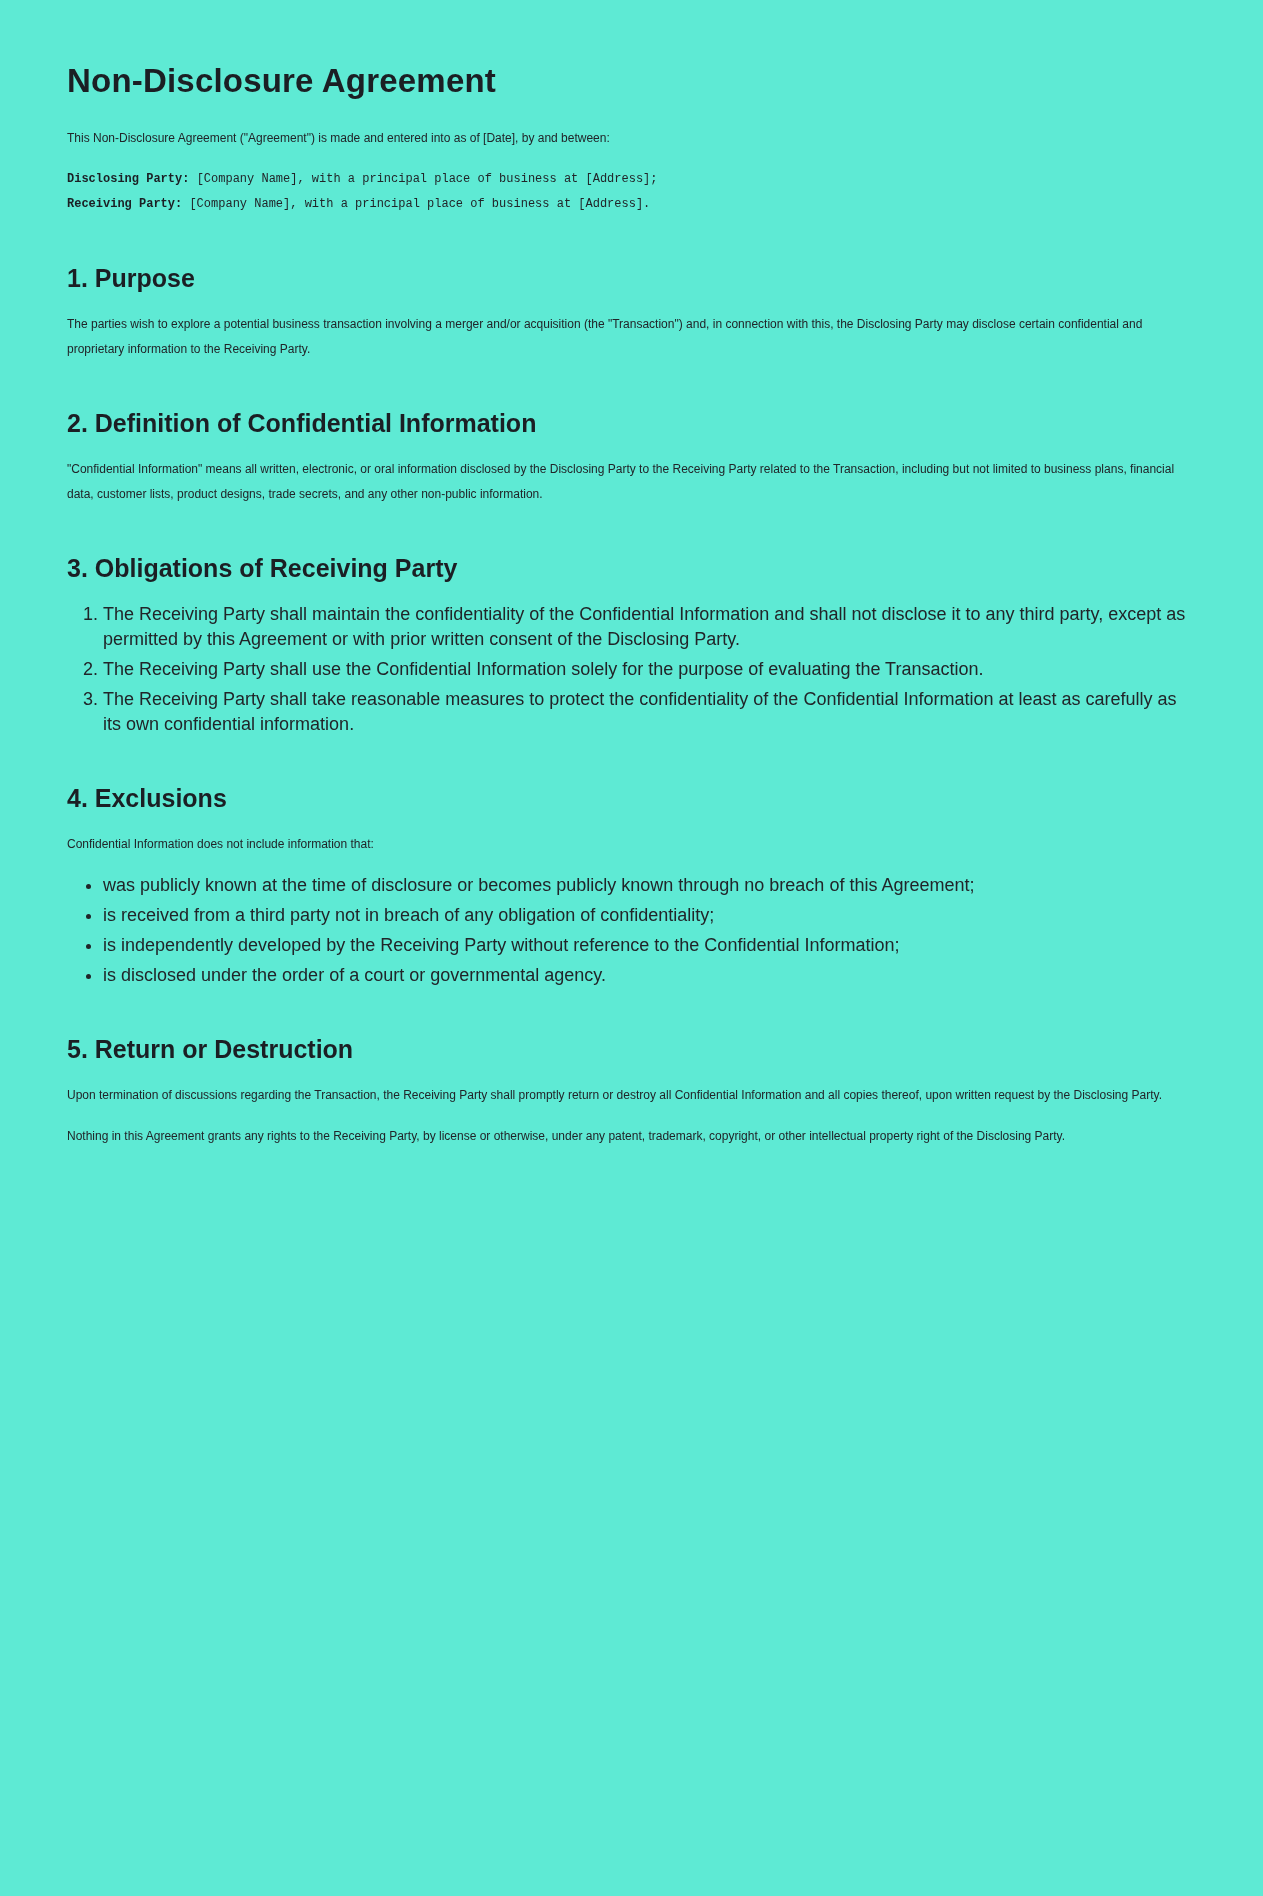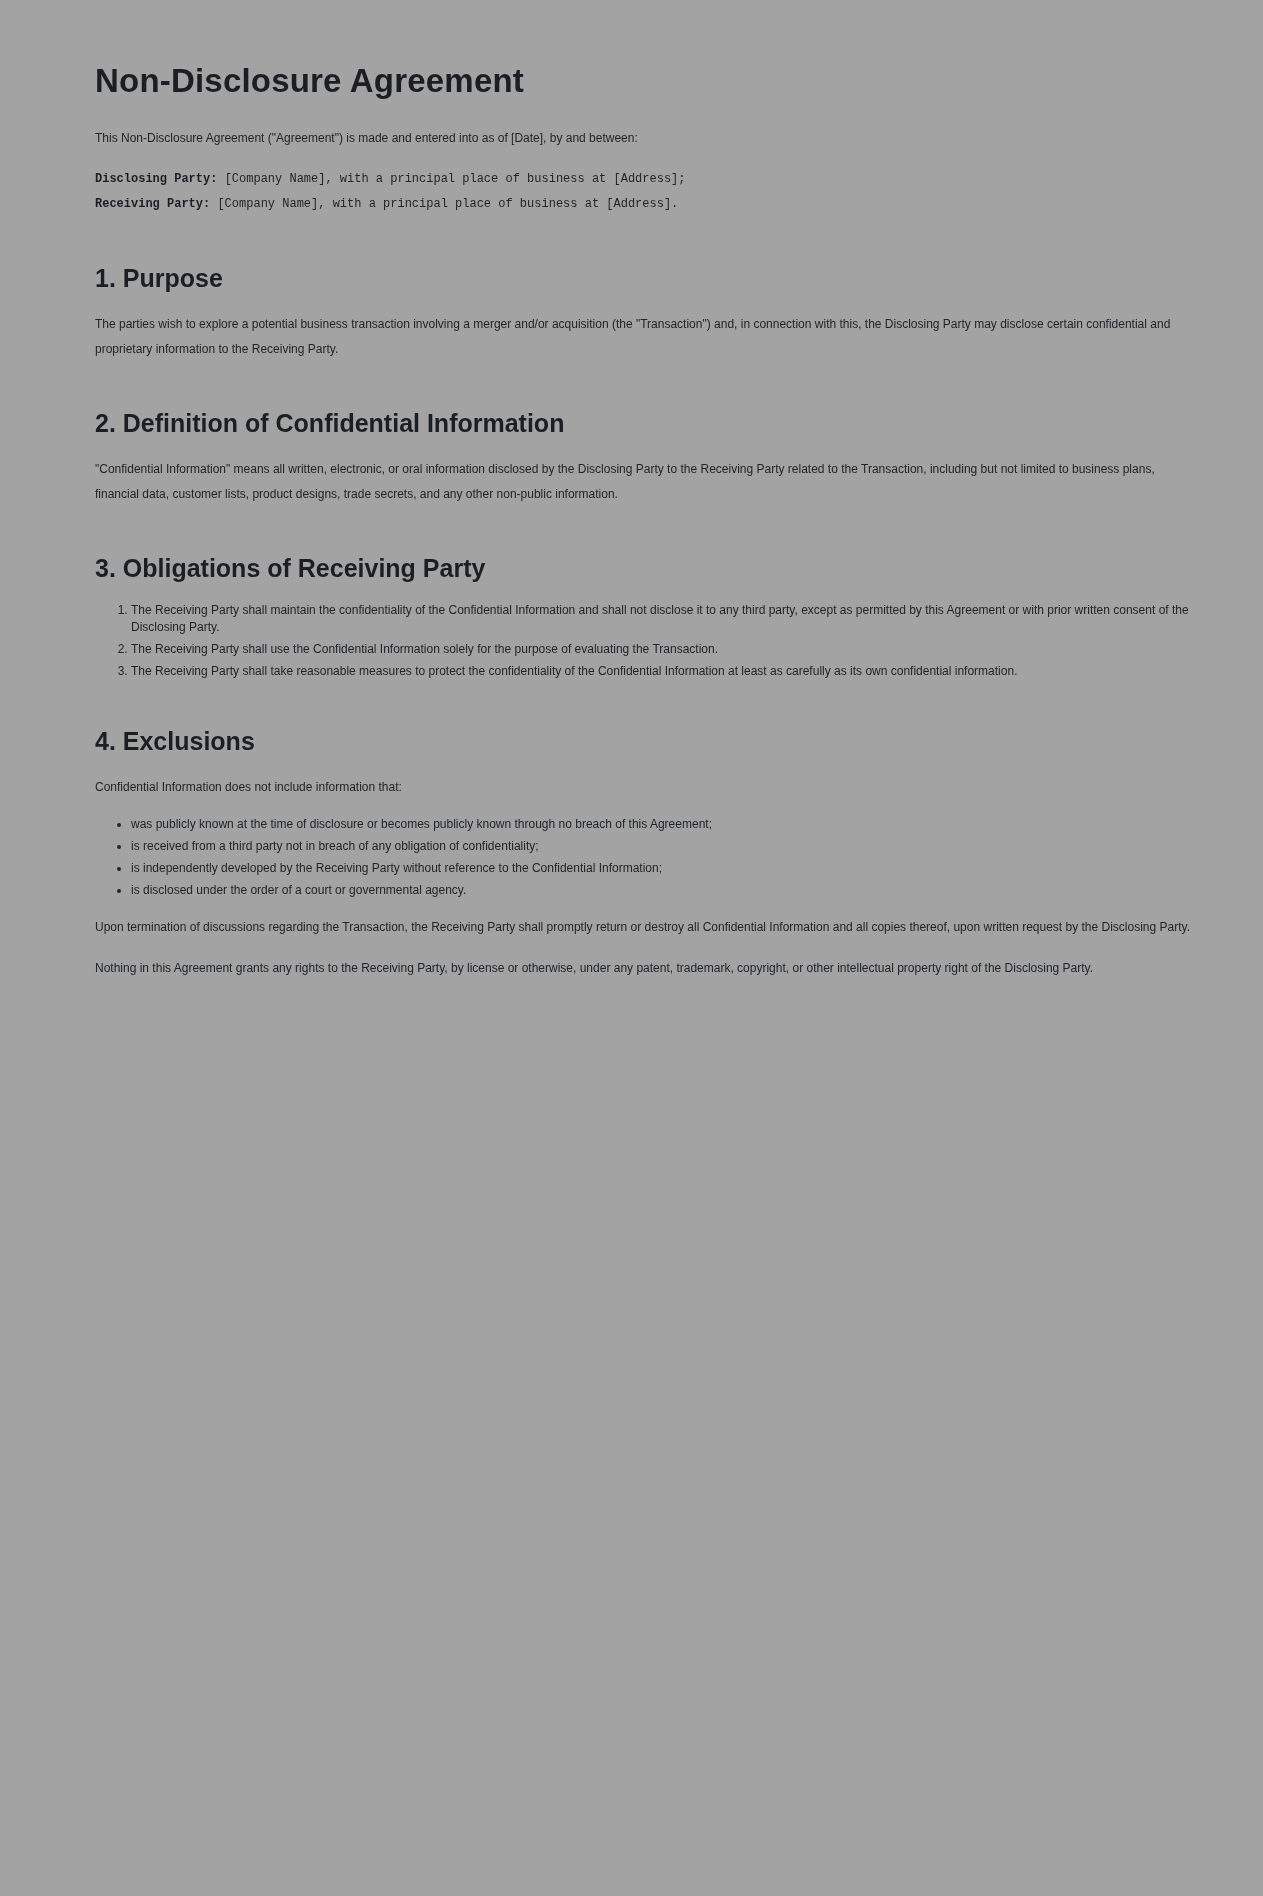--- a/index.html
+++ b/index.html
@@ -6,22 +6,21 @@
   html, body {
     margin: 0;
     padding: 0;
     background: #ffffff;
     color: #212529;
     font-family: "Liberation Sans", "DejaVu Sans", sans-serif;
   }
   .page {
     width: 1263px;
     min-height: 1896px;
-    background: #a3a3a3;
-    padding-left: 28px;
+    background: #5eead4;
   }
   .content {
     padding: 62px 67px 40px 67px;
     max-width: 1263px;
   }
   h1 {
     font-size: 33px;
     font-weight: 700;
     color: #1b1f24;
     margin: 0 0 26px 0;
@@ -37,22 +36,22 @@
     font-size: 12px;
     line-height: 25px;
     margin: 0 0 16px 0;
   }
   .parties p { margin: 0; font-family: Liberation Mono, monospace; }
   .parties { margin: 0 0 16px 0; }
   strong { font-weight: 700; color: #1b1f24; }
   ol, ul {
     margin: 16px 0 16px 0;
     padding-left: 36px;
-    font-size: 12px;
-    line-height: 17px;
+    font-size: 18px;
+    line-height: 25px;
   }
   ol li { margin-bottom: 5px; }
   ul li { margin-bottom: 5px; }
   ul { list-style-type: disc; }
   section { margin: 0; }
 </style>
 </head>
 <body>
 
 <div class="page">
@@ -97,20 +96,21 @@
       <p>Confidential Information does not include information that:</p>
       <ul>
         <li>was publicly known at the time of disclosure or becomes publicly known through no breach of this Agreement;</li>
         <li>is received from a third party not in breach of any obligation of confidentiality;</li>
         <li>is independently developed by the Receiving Party without reference to the Confidential Information;</li>
         <li>is disclosed under the order of a court or governmental agency.</li>
       </ul>
     </section>
 
     <section>
+      <h2>5. Return or Destruction</h2>
       <p>Upon termination of discussions regarding the Transaction, the Receiving Party shall promptly return or destroy all Confidential Information and all copies thereof, upon written request by the Disclosing Party.</p>
     </section>
 
     <section>
       <p>Nothing in this Agreement grants any rights to the Receiving Party, by license or otherwise, under any patent, trademark, copyright, or other intellectual property right of the Disclosing Party.</p>
     </section>
 
 
   </div>
 </div>

